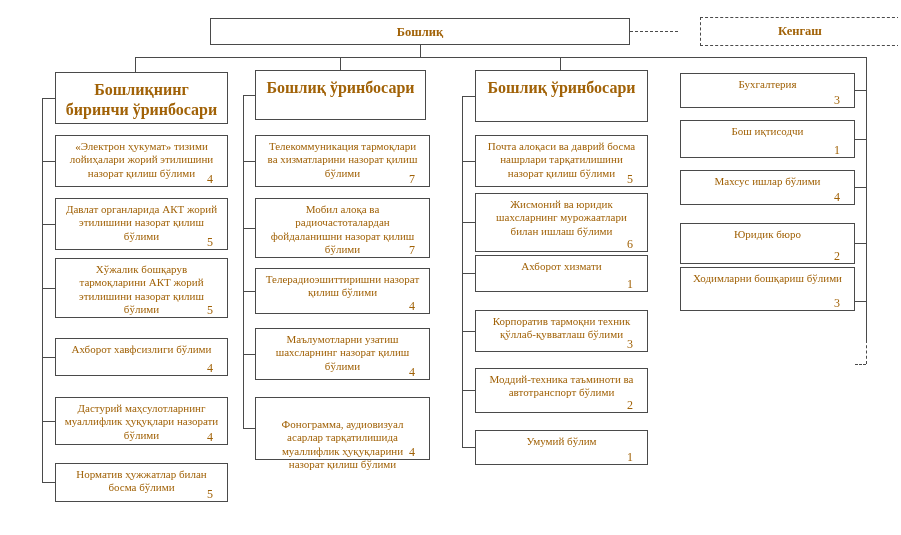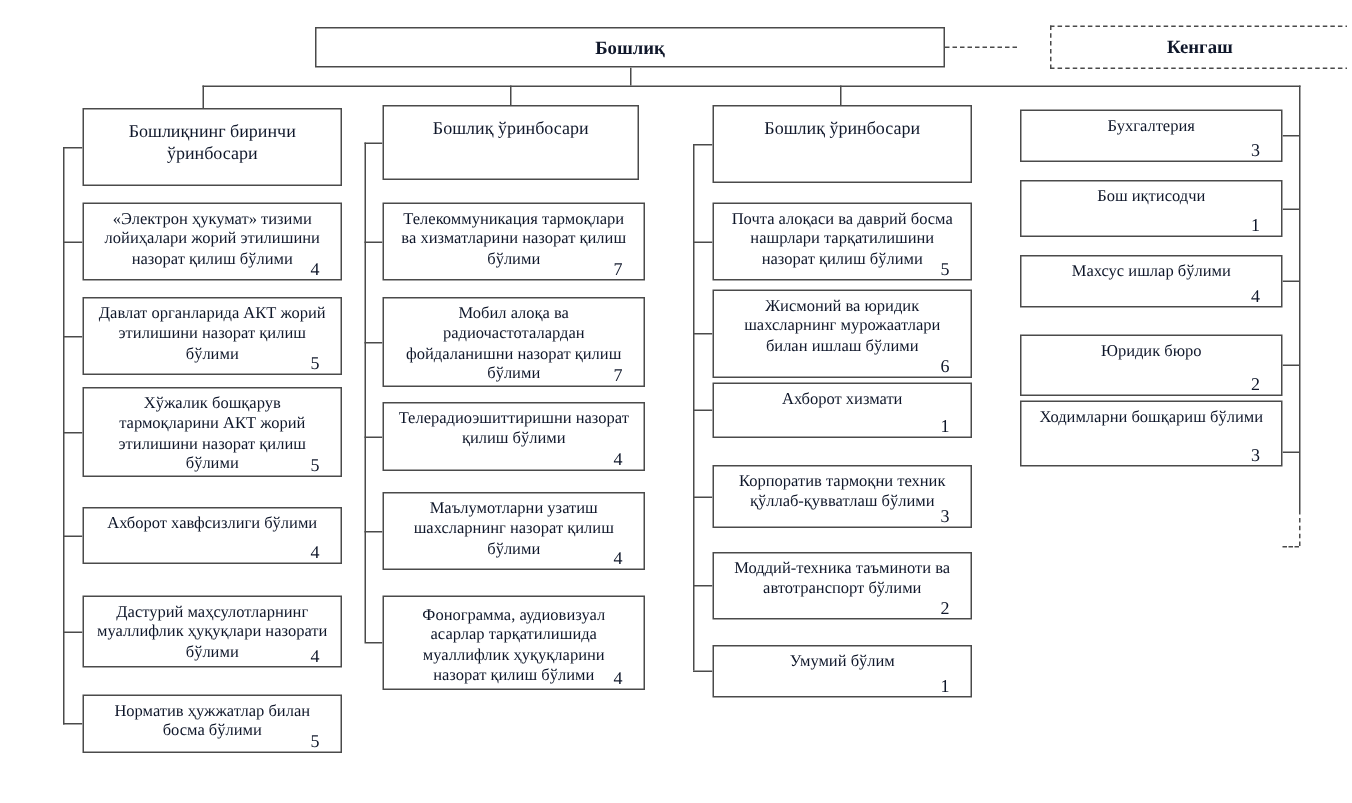--- a/index.html
+++ b/index.html
@@ -1,28 +1,28 @@
 <!DOCTYPE html>
 <html><head>
 <meta charset="utf-8">
 <style>
   html,body{margin:0;padding:0;background:#fff;}
   .stage{
     position:relative;width:898px;height:535px;background:#fff;overflow:hidden;
-    font-family:"Liberation Serif","DejaVu Serif",serif;color:#0f172a;
+    font-family:"Liberation Serif","DejaVu Serif",serif;color:#a16207;
   }
   .box{
     position:absolute;box-sizing:border-box;background:#fff;
     border:1px solid #4a4a4a;text-align:center;
     font-size:11px;line-height:1.22;padding:4px 8px 13px 8px;
   }
   .box .count{
     position:absolute;right:14px;bottom:1px;font-size:12px;line-height:1;
   }
-  .hdr{font-weight:normal;font-size:12px;padding-top:7px;}
+  .hdr{font-weight:bold;font-size:16px;padding-top:7px;}
   .topbox{font-weight:bold;font-size:12.5px;padding-top:6px;}
   .dashedbox{border:1px dashed #4a4a4a;margin-left:22px;}
   .line{position:absolute;background:#4a4a4a;}
   .h{height:1px;}
   .v{width:1px;}
   .hd{height:0;background:none;border-top:1px dashed #4a4a4a;}
   .vd{width:0;background:none;border-left:1px dashed #4a4a4a;}
 </style>
 </head>
 <body>
@@ -118,21 +118,21 @@
     <span class="count">7</span>
   </div>
   <div class="box" style="left:255px;top:268px;width:175px;height:46px">
     <span>Телерадиоэшиттиришни назорат қилиш бўлими</span>
     <span class="count">4</span>
   </div>
   <div class="box" style="left:255px;top:328px;width:175px;height:52px">
     <span>Маълумотларни узатиш шахсларнинг назорат қилиш бўлими</span>
     <span class="count">4</span>
   </div>
-  <div class="box" style="left:255px;top:397px;width:175px;height:63px;padding-top:6px">
+  <div class="box" style="left:255px;top:397px;width:175px;height:63px;padding-top:20px">
     <span>Фонограмма, аудиовизуал асарлар тарқатилишида муаллифлик ҳуқуқларини назорат қилиш бўлими</span>
     <span class="count">4</span>
   </div>
 
   <div class="box hdr" style="left:475px;top:70px;width:173px;height:52px">
     <span>Бошлиқ ўринбосари</span>
   </div>
   <div class="box" style="left:475px;top:135px;width:173px;height:52px">
     <span>Почта алоқаси ва даврий босма нашрлари тарқатилишини назорат қилиш бўлими</span>
     <span class="count">5</span>

